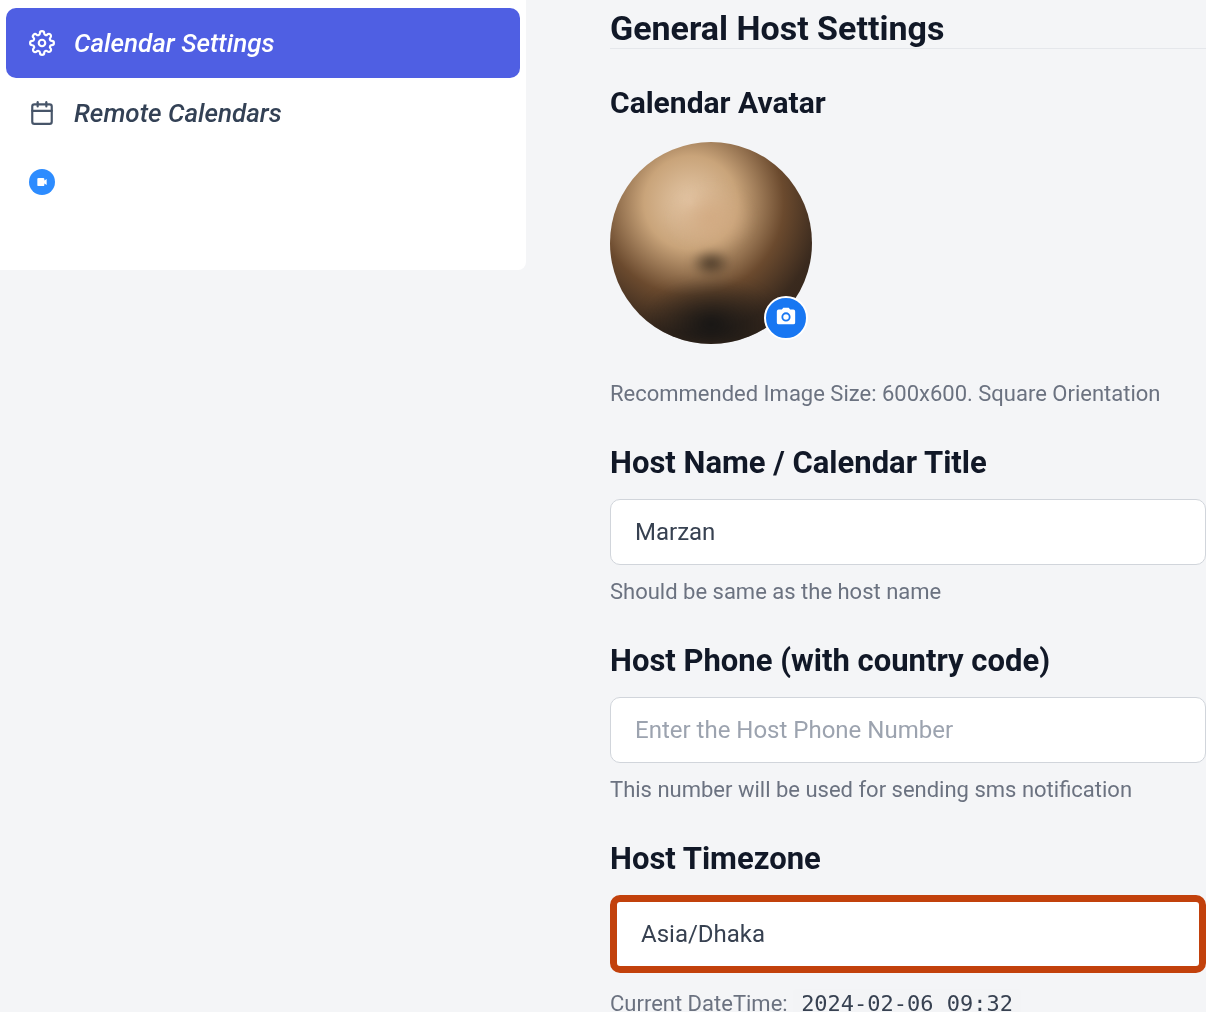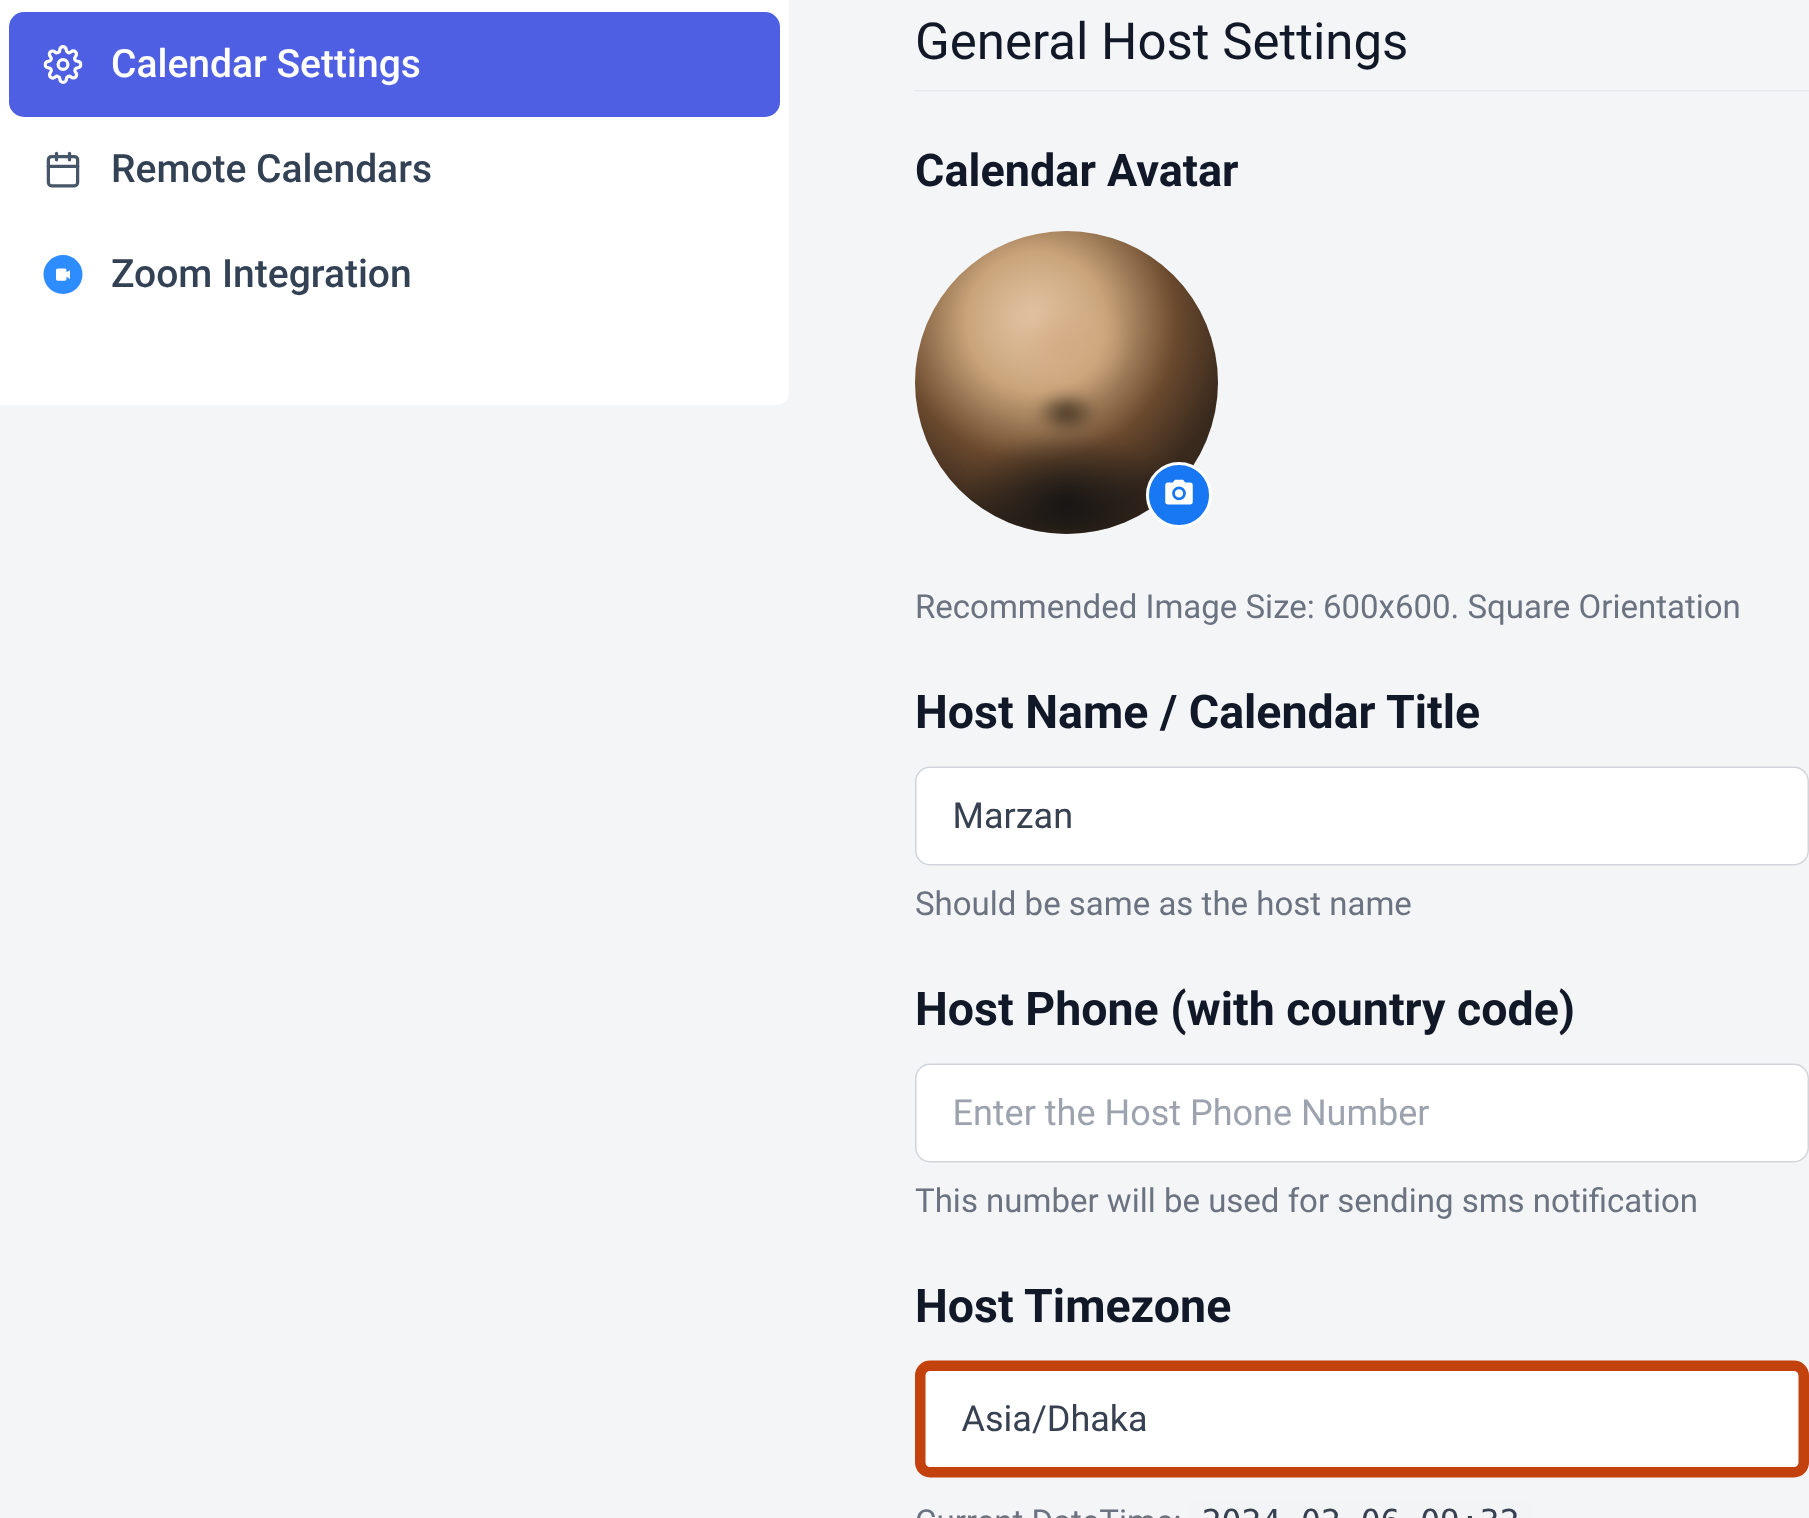--- a/index.html
+++ b/index.html
@@ -14,20 +14,21 @@
       height: 1012px;
       overflow: hidden;
       display: flex;
     }
     .sidebar {
       width: 526px;
       background: #ffffff;
       padding: 8px 6px 8px 6px;
       height: 270px;
       border-radius: 0 0 8px 0;
+      font-style: italic;
     }
     .sidebar-item {
       display: flex;
       align-items: center;
       gap: 18px;
       padding: 20px 22px;
       border-radius: 10px;
       cursor: pointer;
       color: #334155;
       font-size: 26px;
@@ -44,23 +45,22 @@
       align-items: center;
       justify-content: center;
       flex-shrink: 0;
     }
     .main {
       flex: 1;
       padding: 8px 0 0 84px;
     }
     .page-title {
       font-size: 34px;
-      font-weight: 400;
+      font-weight: 700;
       color: #111827;
-      margin-bottom: 12px;
     }
     .page-subtitle {
       font-size: 24px;
       color: #6b7280;
       font-weight: 400;
       margin-bottom: 30px;
     }
     .divider {
       border: none;
       border-top: 1px solid #e5e7eb;
@@ -210,21 +210,20 @@
   </div>
 
   <div class="sidebar-item">
     <span class="icon">
       <span class="zoom-icon-circle">
         <svg viewBox="0 0 24 24" width="14" height="14" fill="#ffffff">
           <path d="M4 7a2 2 0 0 1 2-2h8a2 2 0 0 1 2 2v2.5l4-2.5v10l-4-2.5V17a2 2 0 0 1-2 2H6a2 2 0 0 1-2-2V7z"></path>
         </svg>
       </span>
     </span>
-    <span>Zoom Integration</span>
   </div>
 </div>
 
 <div class="main">
   <h1 class="page-title">General Host Settings</h1>
   <hr class="divider">
 
   <div class="form-group">
     <div class="section-label">Calendar Avatar</div>
     <div class="avatar-wrapper">

